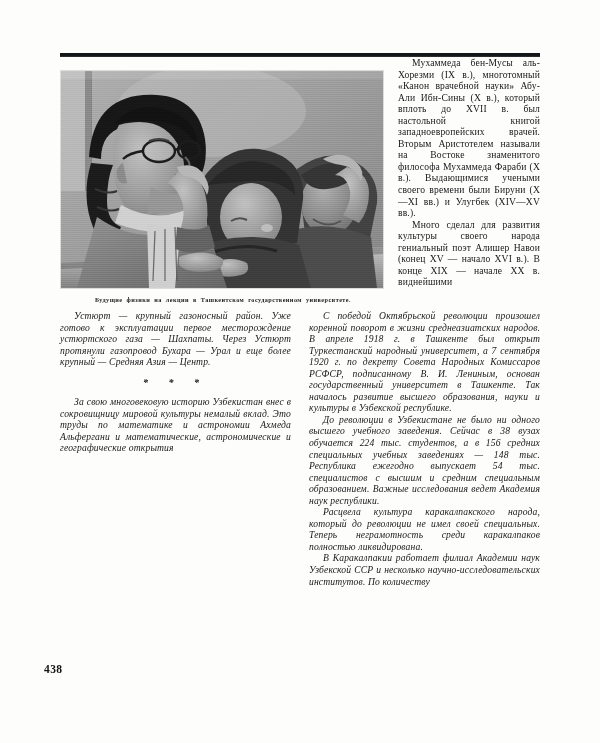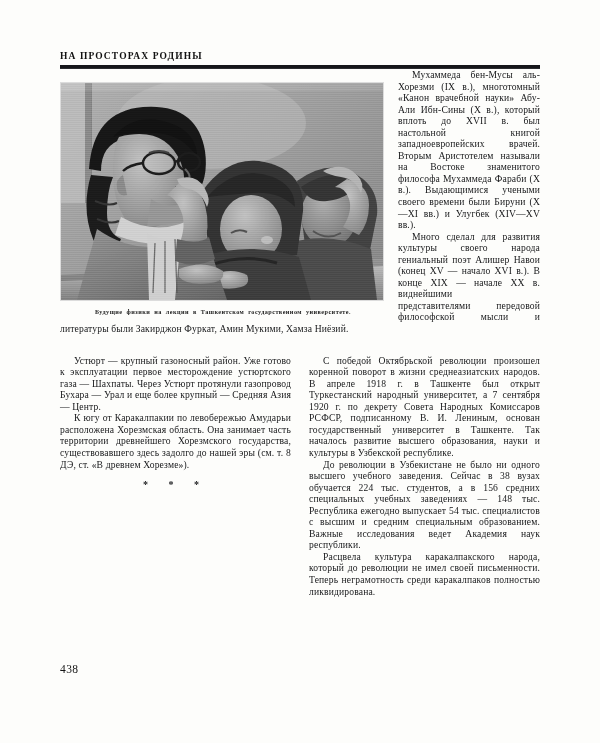--- a/index.html
+++ b/index.html
@@ -100,20 +100,21 @@
     margin: 0;
     text-indent: 14px;
   }
 
   
   .cols {
     clear: both;
     display: flex;
     gap: 18px;
     margin-top: 20px;
+    font-style: italic;
   }
   .col {
     width: 231px;
     font-size: 9.6px;
     line-height: 11.55px;
     text-align: justify;
     color: #17181a;
     letter-spacing: 0.15px;
   }
   .col p {
@@ -126,39 +127,38 @@
     letter-spacing: 9px;
     font-size: 10px;
     font-weight: bold;
     margin: 9px 0 8px 0;
     color: #17181a;
     text-indent: 0;
   }
 
   .folio {
     position: absolute;
-    left: 60px;
+    left: 44px;
     top: 663px;
     font-size: 11.5px;
-    font-weight: normal;
+    font-weight: bold;
     letter-spacing: 0.4px;
     color: #131313;
   }
 
   
   .rc-narrow p { text-indent: 14px; }
 </style>
 </head>
 <body>
 
 <div class="page">
 
   <div class="content">
 
-    <div class="runhead">НА ПРОСТОРАХ РОДИНЫ</div>
     <div class="runrule"></div>
 
     <div class="photo-block">
       <div class="photo-frame">
         <svg viewBox="0 0 322 217" preserveAspectRatio="none">
           <defs>
             <linearGradient id="wall" x1="0" y1="0" x2="1" y2="1">
               <stop offset="0%" stop-color="#b9b8b3"></stop>
               <stop offset="45%" stop-color="#a7a6a1"></stop>
               <stop offset="100%" stop-color="#8e8d88"></stop>
@@ -274,33 +274,33 @@
         <div class="grain"></div>
       </div>
       <div class="photo-caption">Будущие физики на лекции в Ташкентском государственном университете.</div>
     </div>
 
     <div class="body-text rc-narrow">
       <p>Мухаммеда бен-Мусы аль-Хорезми (IX в.), многотомный «Канон врачебной науки» Абу-Али Ибн-Сины (X в.), который вплоть до XVII в. был настольной книгой западноевропейских врачей. Вторым Аристотелем называли на Востоке знаменитого философа Мухаммеда Фараби (X в.). Выдающимися учеными своего времени были Бируни (X—XI вв.) и Улугбек (XIV—XV вв.).</p>
       <p>Много сделал для развития культуры своего народа гениальный поэт Алишер Навои (конец XV — начало XVI в.). В конце XIX — начале XX в. виднейшими</p>
     </div>
 
-    <p class="body-text" style="text-indent: 0px; margin: 0px;">представителями передовой философской мысли и литературы были Закирджон Фуркат, Амин Мукими, Хамза Ниёзий.</p>
       <div class="cols">
 
       <div class="col">
         <p>Устюрт — крупный газоносный район. Уже готово к эксплуатации первое месторождение устюртского газа — Шахпаты. Через Устюрт протянули газопровод Бухара — Урал и еще более крупный — Средняя Азия — Центр.</p>
-        <p>К югу от Каракалпакии по левобережью Амударьи расположена Хорезмская область. Она занимает часть территории древнейшего Хорезмского государства, существовавшего здесь задолго до нашей эры (см. т. 8 ДЭ, ст. «В древнем Хорезме»).</p>
         <div class="stars">* * *</div>
+        <p>За свою многовековую историю Узбекистан внес в сокровищницу мировой культуры немалый вклад. Это труды по математике и астрономии Ахмеда Альфергани и математические, астрономические и географические открытия</p>
       </div>
 
       <div class="col">
         <p>С победой Октябрьской революции произошел коренной поворот в жизни среднеазиатских народов. В апреле 1918 г. в Ташкенте был открыт Туркестанский народный университет, а 7 сентября 1920 г. по декрету Совета Народных Комиссаров РСФСР, подписанному В. И. Лениным, основан государственный университет в Ташкенте. Так началось развитие высшего образования, науки и культуры в Узбекской республике.</p>
         <p>До революции в Узбекистане не было ни одного высшего учебного заведения. Сейчас в 38 вузах обучается 224 тыс. студентов, а в 156 средних специальных учебных заведениях — 148 тыс. Республика ежегодно выпускает 54 тыс. специалистов с высшим и средним специальным образованием. Важные исследования ведет Академия наук республики.</p>
-        <p>Расцвела культура каракалпакского народа, который до революции не имел своей письменности. Теперь неграмотность среди каракалпаков полностью ликвидирована.</p>
+        <p>Расцвела культура каракалпакского народа, который до революции не имел своей специальных. Теперь неграмотность среди каракалпаков полностью ликвидирована.</p>
+        <p>В Каракалпакии работает филиал Академии наук Узбекской ССР и несколько научно-исследовательских институтов. По количеству</p>
       </div>
 
     </div>
 
   </div>
 
   <div class="folio">438</div>
 
 </div>
 

